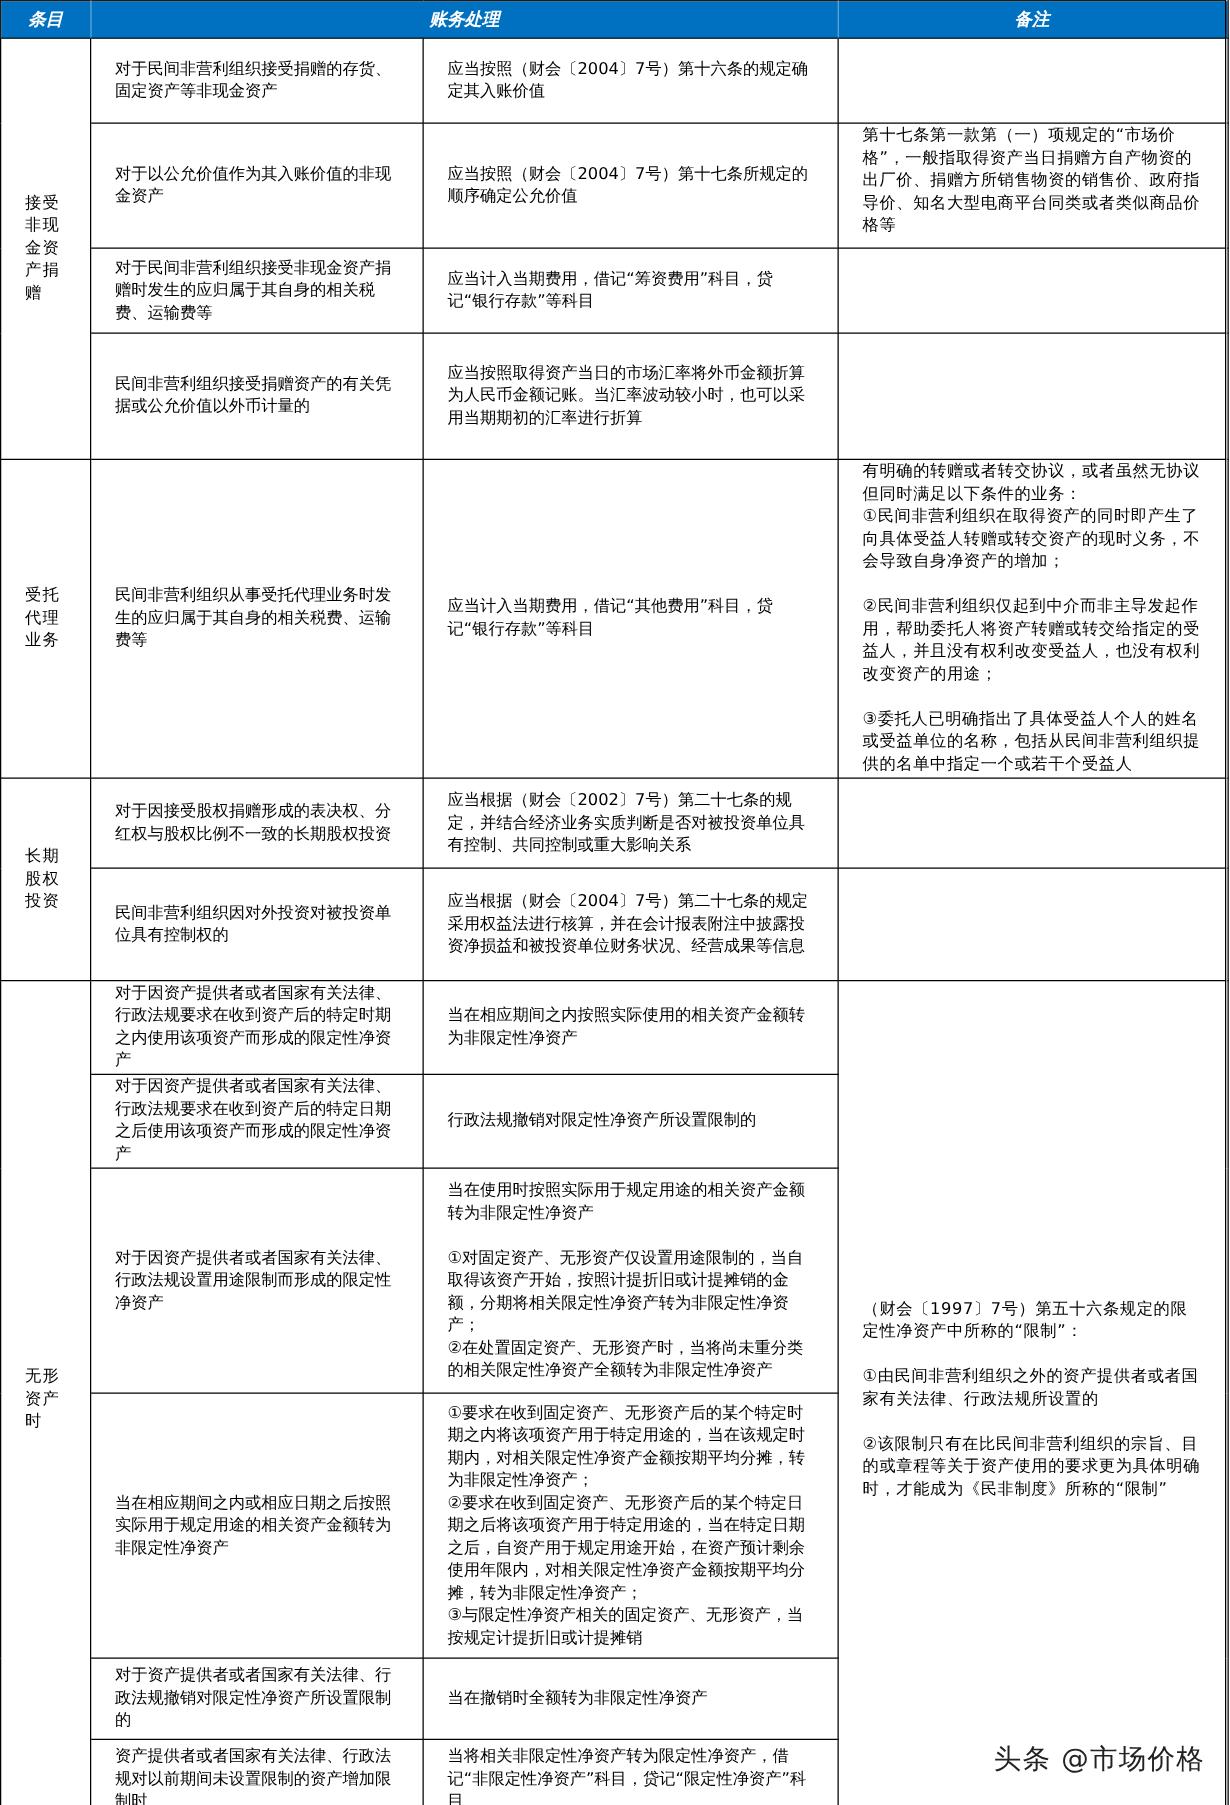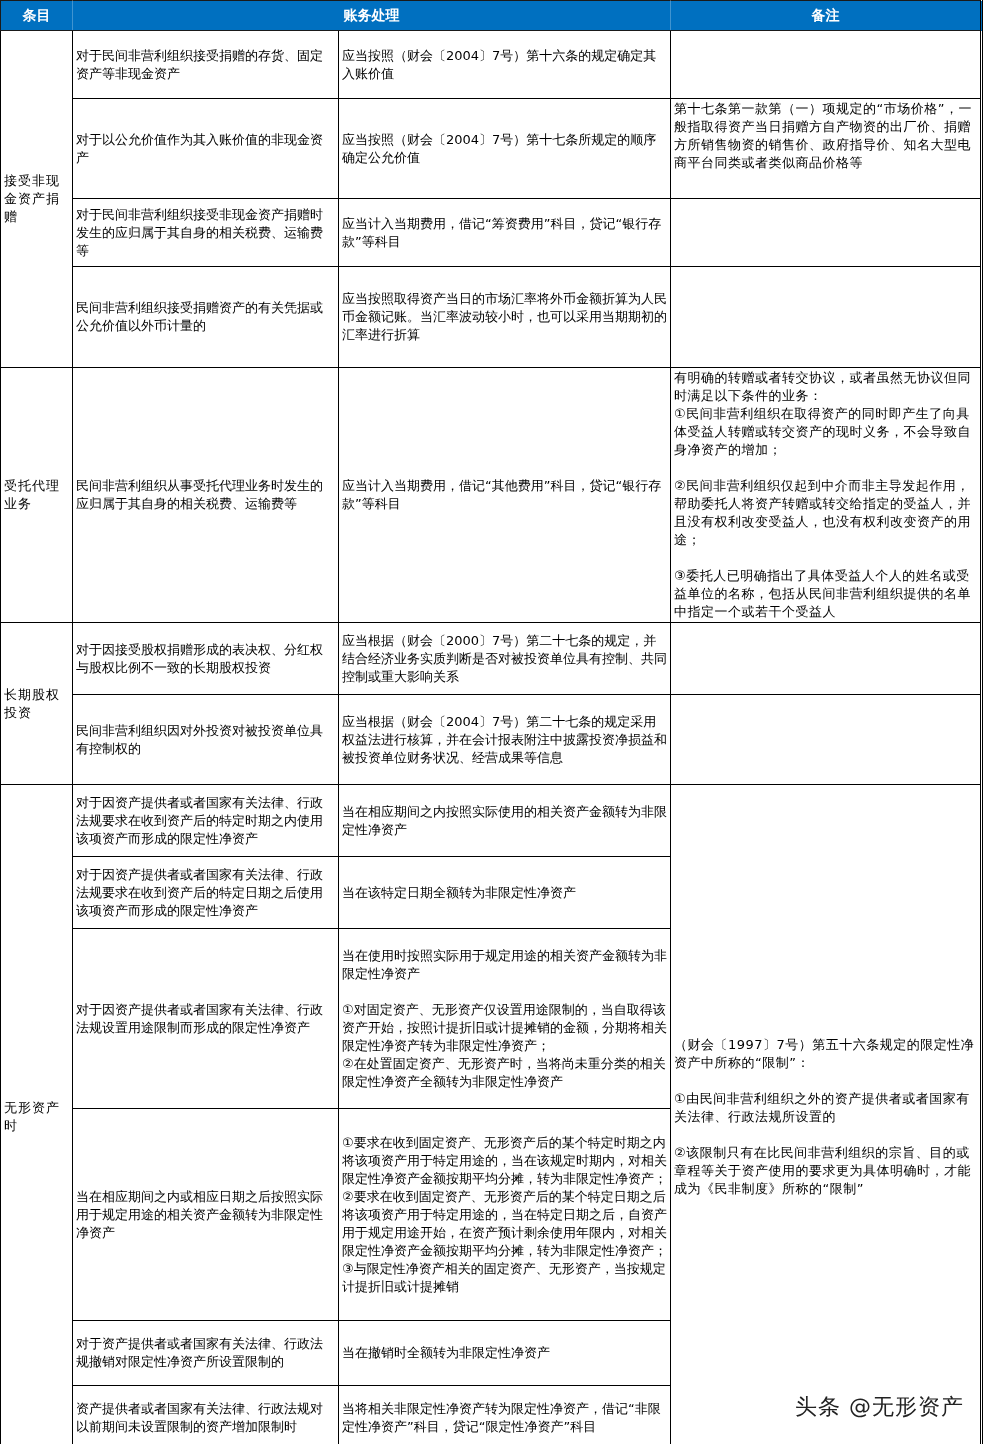--- a/index.html
+++ b/index.html
@@ -2,22 +2,22 @@
 <html><head>
 <meta charset="utf-8">
 <style>
   html, body { margin: 0; padding: 0; background: #ffffff; }
   body { width: 984px; height: 1444px; position: relative; overflow: hidden;
          font-family: "DejaVu Sans", "Liberation Sans", sans-serif; color: #000; }
   table.grid { position: absolute; left: 0; top: 0; width: 981px; border-collapse: collapse;
                table-layout: fixed; border-right: 3px double #000; border-bottom: 3px double #000; }
   table.grid th { background: #0070c0; color: #fff; font-weight: bold; font-size: 14px;
                   height: 29px; padding: 0; text-align: center; border: 1px solid #1a1a1a;
-                  border-right-color: #ffffff40; }
-  table.grid td { border: 1px solid #000; font-size: 13px; line-height: 18px; padding: 1px 3px;
+                  border-right-color: #ffffff40; font-style: italic; }
+  table.grid td { border: 1px solid #000; font-size: 13px; line-height: 18px; padding: 1px 19px;
                   vertical-align: middle; text-align: left; white-space: pre-wrap; word-break: break-all; }
   td.cat { letter-spacing: 1px; }
   .note { letter-spacing: 0.5px; margin-left: 25px; }
   .watermark { position: absolute; right: 20px; bottom: 22px; font-size: 22px; color: #222;
                text-shadow: 1px 1px 0 #fff, -1px -1px 0 #fff; letter-spacing: 1px; }
 </style>
 </head>
 <body>
 
 <table class="grid">
@@ -66,42 +66,42 @@
 ①民间非营利组织在取得资产的同时即产生了向具体受益人转赠或转交资产的现时义务，不会导致自身净资产的增加；
 
 ②民间非营利组织仅起到中介而非主导发起作用，帮助委托人将资产转赠或转交给指定的受益人，并且没有权利改变受益人，也没有权利改变资产的用途；
 
 ③委托人已明确指出了具体受益人个人的姓名或受益单位的名称，包括从民间非营利组织提供的名单中指定一个或若干个受益人</td>
     </tr>
 
     <tr style="height:72px">
       <td class="cat" rowspan="2">长期股权投资</td>
       <td>对于因接受股权捐赠形成的表决权、分红权与股权比例不一致的长期股权投资</td>
-      <td>应当根据（财会〔2000〕7号）第二十七条的规定，并结合经济业务实质判断是否对被投资单位具有控制、共同控制或重大影响关系</td>
+      <td>应当根据（财会〔2002〕7号）第二十七条的规定，并结合经济业务实质判断是否对被投资单位具有控制、共同控制或重大影响关系</td>
       <td class="note"></td>
     </tr>
     <tr style="height:90px">
       <td>民间非营利组织因对外投资对被投资单位具有控制权的</td>
       <td>应当根据（财会〔2004〕7号）第二十七条的规定采用权益法进行核算，并在会计报表附注中披露投资净损益和被投资单位财务状况、经营成果等信息</td>
       <td class="note"></td>
     </tr>
 
     <tr style="height:72px">
       <td class="cat" rowspan="6">无形资产时</td>
       <td>对于因资产提供者或者国家有关法律、行政法规要求在收到资产后的特定时期之内使用该项资产而形成的限定性净资产</td>
       <td>当在相应期间之内按照实际使用的相关资产金额转为非限定性净资产</td>
       <td class="note" rowspan="6">（财会〔1997〕7号）第五十六条规定的限定性净资产中所称的“限制”：
 
 ①由民间非营利组织之外的资产提供者或者国家有关法律、行政法规所设置的
 
 ②该限制只有在比民间非营利组织的宗旨、目的或章程等关于资产使用的要求更为具体明确时，才能成为《民非制度》所称的“限制”</td>
     </tr>
     <tr style="height:72px">
       <td>对于因资产提供者或者国家有关法律、行政法规要求在收到资产后的特定日期之后使用该项资产而形成的限定性净资产</td>
-      <td>当在该特定日期全额转为非限定性净资产</td>
+      <td>行政法规撤销对限定性净资产所设置限制的</td>
     </tr>
     <tr style="height:180px">
       <td>对于因资产提供者或者国家有关法律、行政法规设置用途限制而形成的限定性净资产</td>
       <td>当在使用时按照实际用于规定用途的相关资产金额转为非限定性净资产
 
 ①对固定资产、无形资产仅设置用途限制的，当自取得该资产开始，按照计提折旧或计提摊销的金额，分期将相关限定性净资产转为非限定性净资产；
 ②在处置固定资产、无形资产时，当将尚未重分类的相关限定性净资产全额转为非限定性净资产</td>
     </tr>
     <tr style="height:212px">
       <td>当在相应期间之内或相应日期之后按照实际用于规定用途的相关资产金额转为非限定性净资产</td>
@@ -113,13 +113,13 @@
       <td>对于资产提供者或者国家有关法律、行政法规撤销对限定性净资产所设置限制的</td>
       <td>当在撤销时全额转为非限定性净资产</td>
     </tr>
     <tr style="height:65px">
       <td>资产提供者或者国家有关法律、行政法规对以前期间未设置限制的资产增加限制时</td>
       <td>当将相关非限定性净资产转为限定性净资产，借记“非限定性净资产”科目，贷记“限定性净资产”科目</td>
     </tr>
   </tbody>
 </table>
 
-<div class="watermark">头条 @无形资产</div>
+<div class="watermark">头条 @市场价格</div>
 
 </body></html>

